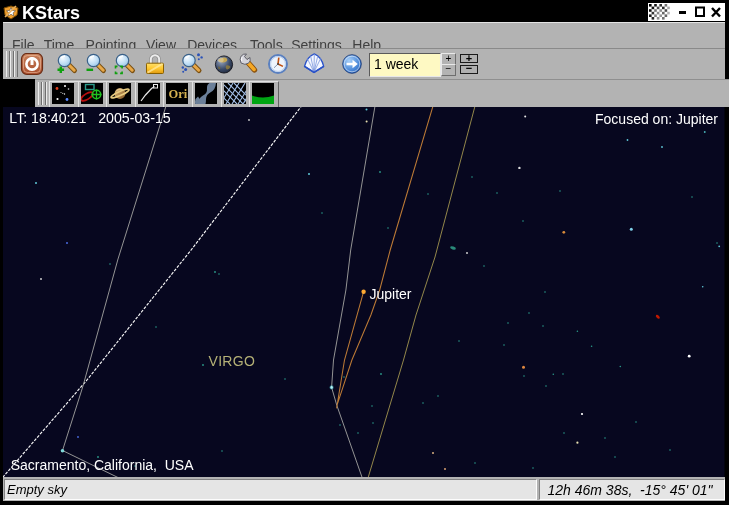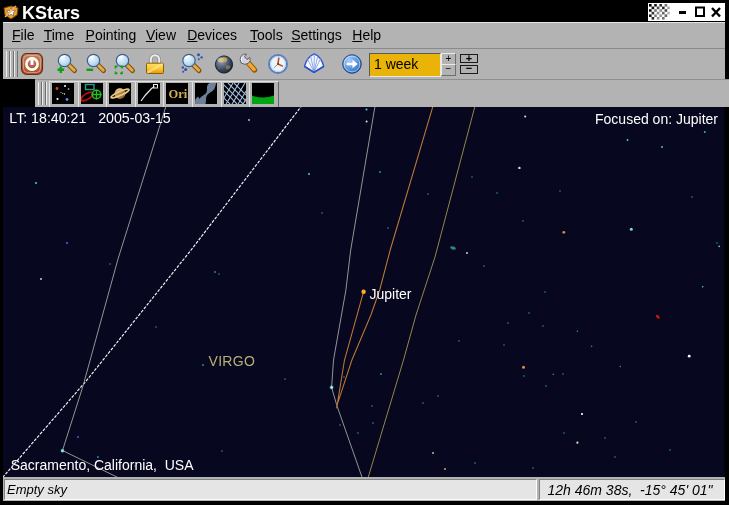--- a/index.html
+++ b/index.html
@@ -3,21 +3,21 @@
 <meta charset="utf-8">
 <style>
 html,body{margin:0;padding:0;}
 body{width:729px;height:505px;overflow:hidden;background:#000;font-family:"Liberation Sans",sans-serif;}
 #win{position:absolute;left:0;top:0;width:729px;height:505px;background:#000;}
 .abs{position:absolute;}
 #titlebar{left:0;top:0;width:729px;height:22px;background:#000;}
 #title{left:22px;top:3px;color:#fff;font-size:18px;font-weight:bold;}
 #btnpanel{left:648px;top:3px;width:76.5px;height:18px;background:#fff;}
 #menubar{left:3px;top:22px;width:721.5px;height:25px;background:#b3b3b3;border-top:1px solid #e4e4e4;}
-.menu{position:absolute;top:4px;font-size:14px;color:#000000;}
+.menu{position:absolute;top:14px;font-size:14px;color:#404040;}
 .menu u{text-decoration:underline;}
 #toolbar1{left:3px;top:48px;width:721.5px;height:30px;background:#b3b3b3;border-top:1px solid #8a8a8a;}
 #toolbar2{left:3px;top:79px;width:721.5px;height:27px;background:#b3b3b3;border-top:1px solid #8f8f8f;margin-left:32px;}
 .handle{position:absolute;top:2px;bottom:2px;width:2px;border-left:1px solid #ececec;border-right:1px solid #6f6f6f;}
 .vbtn{position:absolute;top:1px;width:28px;height:26px;background:#b3b3b3;border:1px solid;border-color:#e2e2e2 #636363 #636363 #e2e2e2;}
 .vbtn .ic{position:absolute;left:2px;top:1px;width:22px;height:21px;background:#000;}
 #sky{left:3px;top:107px;width:721.5px;height:370px;}
 #statusbar{left:3px;top:477px;width:721.5px;height:24px;background:#b3b3b3;}
 .panel{position:absolute;top:2px;height:19px;border:1px solid;border-color:#828282 #fdfdfd #fdfdfd #828282;background:#e5e5e5;font-size:13px;color:#000;font-style:italic;}
 </style>
@@ -195,21 +195,21 @@
         <path d="M1.5,13.4 L11,19.4 L20.7,13.4" fill="none" stroke="#2a52c8" stroke-width="1.6"></path>
       </g>
 
       <g transform="translate(322,0)">
         <circle cx="11" cy="11" r="9.3" fill="url(#blue)" stroke="#103070" stroke-width="0.8"></circle>
         <circle cx="11" cy="11" r="7.8" fill="none" stroke="#ffffff" stroke-width="1" opacity="0.5"></circle>
         <path d="M5.5,9.7 L11.5,9.7 L11.5,6.8 L16.8,11 L11.5,15.2 L11.5,12.3 L5.5,12.3 Z" fill="#ffffff"></path>
       </g>
     </svg>
 
-    <div class="abs" style="left:366px;top:4px;width:70px;height:22px;background:#eab308;border:1px solid;border-color:#5a5a5a #e8e8e8 #e8e8e8 #5a5a5a;">
+    <div class="abs" style="left:366px;top:4px;width:70px;height:22px;background:#fef9c3;border:1px solid;border-color:#5a5a5a #e8e8e8 #e8e8e8 #5a5a5a;">
       <span style="position:absolute;left:4px;top:2px;font-size:14px;color:#000;">1 week</span>
     </div>
     <div class="abs" style="left:438px;top:4px;width:15px;height:22px;">
       <div style="position:absolute;left:0;top:0;width:13px;height:10px;background:#b3b3b3;border:1px solid;border-color:#e9e9e9 #6e6e6e #6e6e6e #e9e9e9;font-size:10px;text-align:center;line-height:9px;">+</div>
       <div style="position:absolute;left:0;top:11px;width:13px;height:10px;background:#b3b3b3;border:1px solid;border-color:#e9e9e9 #6e6e6e #6e6e6e #e9e9e9;font-size:10px;text-align:center;line-height:8px;">−</div>
     </div>
     <div class="abs" style="left:457px;top:4px;width:19px;height:22px;">
       <div style="position:absolute;left:0;top:0.5px;width:16px;height:7px;background:#b0b0b0;border:1.5px solid #1a1a1a;font-size:11px;font-weight:bold;text-align:center;line-height:6px;">+</div>
       <div style="position:absolute;left:0;top:11.5px;width:16px;height:7px;background:#b0b0b0;border:1.5px solid #1a1a1a;font-size:11px;font-weight:bold;text-align:center;line-height:5px;">−</div>
     </div>

